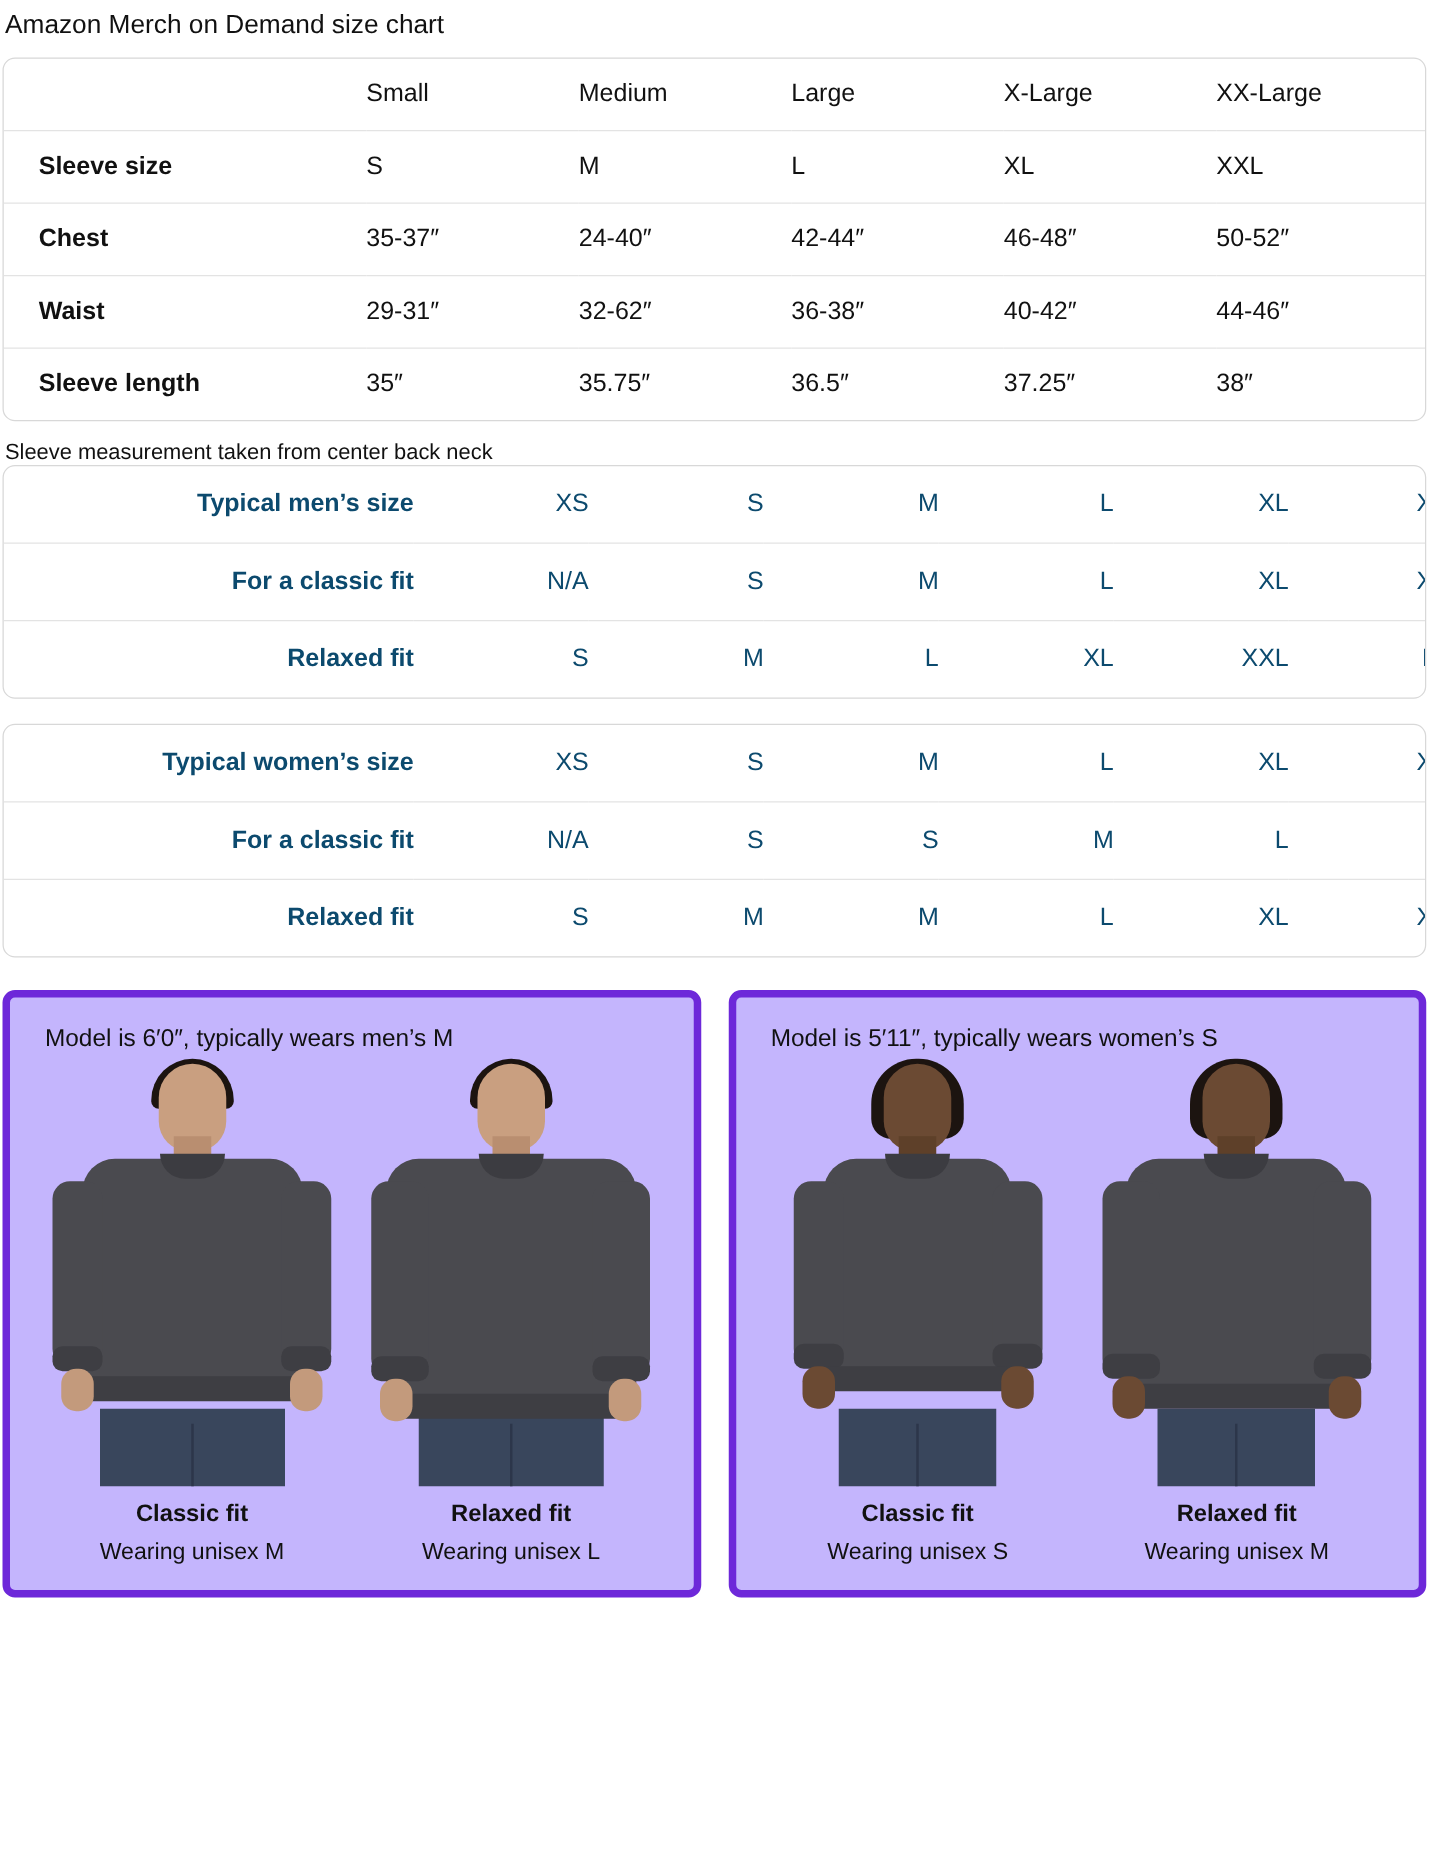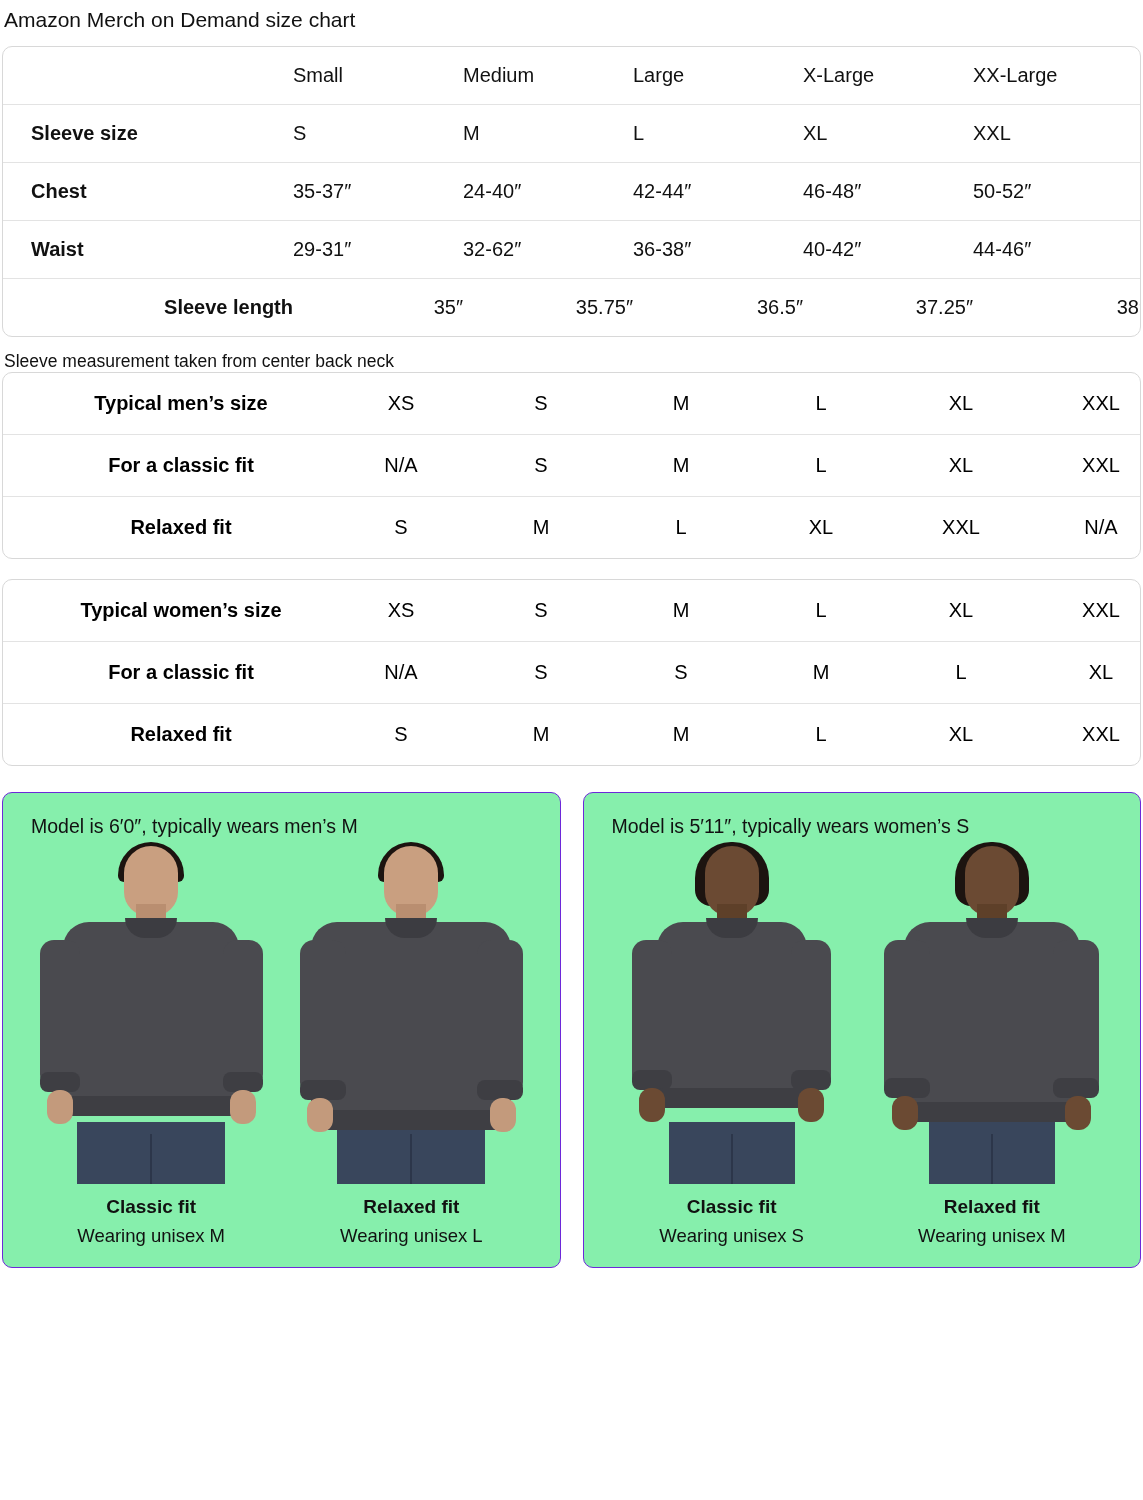--- a/index.html
+++ b/index.html
@@ -41,21 +41,20 @@
     text-align: left;
     font-weight: 400;
     font-size: 20px;
     color: #111;
     padding: 17px 0 17px 0;
     border-bottom: 1px solid #e3e3e3;
     vertical-align: middle;
   }
   table.sizes tr:last-child td {
     border-bottom: none;
-    text-align: right;
   }
   table.sizes .rowhead {
     font-weight: 700;
     padding-left: 28px;
   }
   table.sizes th.colhead {
     font-weight: 400;
     color: #111;
   }
   .c0 { width: 290px; }
@@ -75,49 +74,49 @@
     padding: 26px 0 14px 4px;
   }
   
   table.fit {
     width: 100%;
     border-collapse: collapse;
     table-layout: fixed;
   }
   table.fit td {
     font-size: 20px;
-    color: #000000;
+    color: #0c4a6e;
     font-weight: 400;
     padding: 19px 0 19px 0;
     border-bottom: 1px solid #e3e3e3;
-    text-align: center;
+    text-align: right;
     vertical-align: middle;
   }
   table.fit tr:last-child td {
     border-bottom: none;
   }
   table.fit .rowhead {
     font-weight: 700;
     padding-left: 28px;
   }
   .f0 { width: 300px; }
   .f1, .f2, .f3, .f4, .f5, .f6 { width: 140px; }
   .gap-sm { height: 20px; }
   .models {
     display: flex;
     gap: 22px;
     margin: 26px 2px 0 2px;
   }
   .model-card {
     flex: 1 1 0;
-    border: 1px solid #6d28d9;
+    border: 6px solid #6d28d9;
     border-radius: 10px;
     padding: 22px 18px 20px 18px;
     box-sizing: border-box;
-    background: #86efac;
+    background: #c4b5fd;
   }
   .model-caption {
     font-size: 19.5px;
     color: #111;
     padding-left: 10px;
     margin-bottom: 6px;
   }
   .figure-row {
     display: flex;
     justify-content: space-around;

